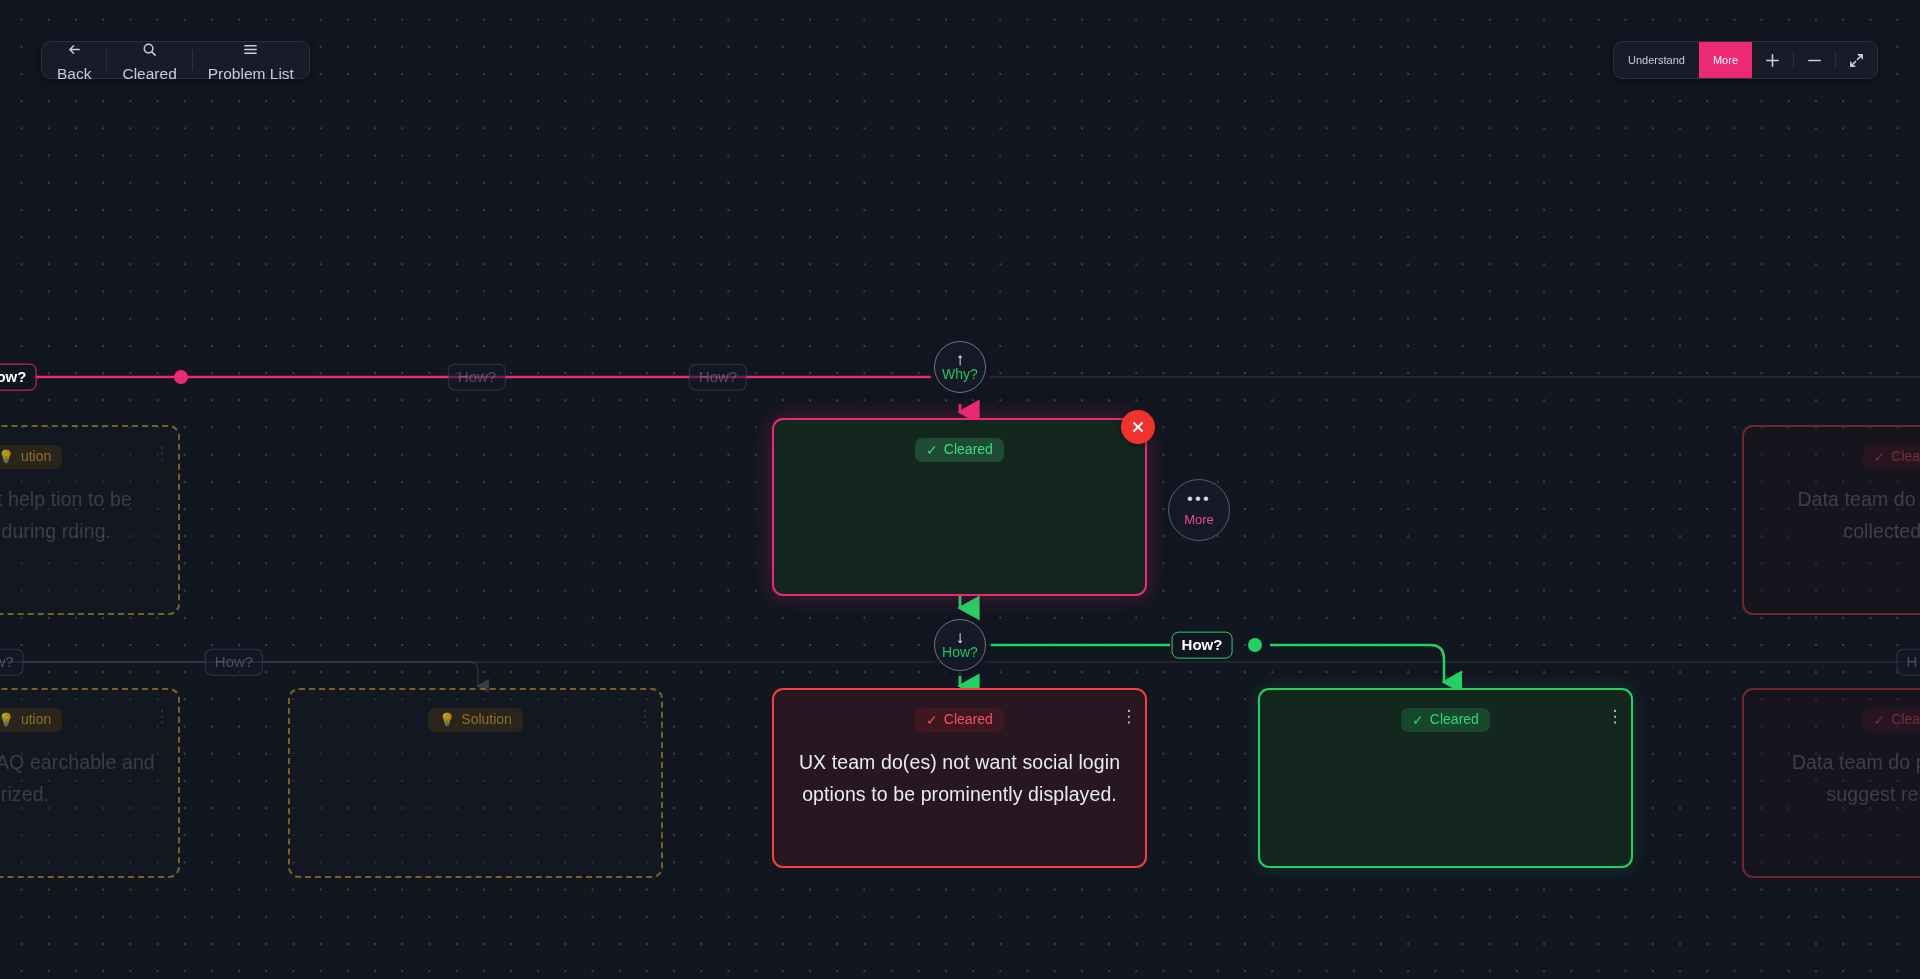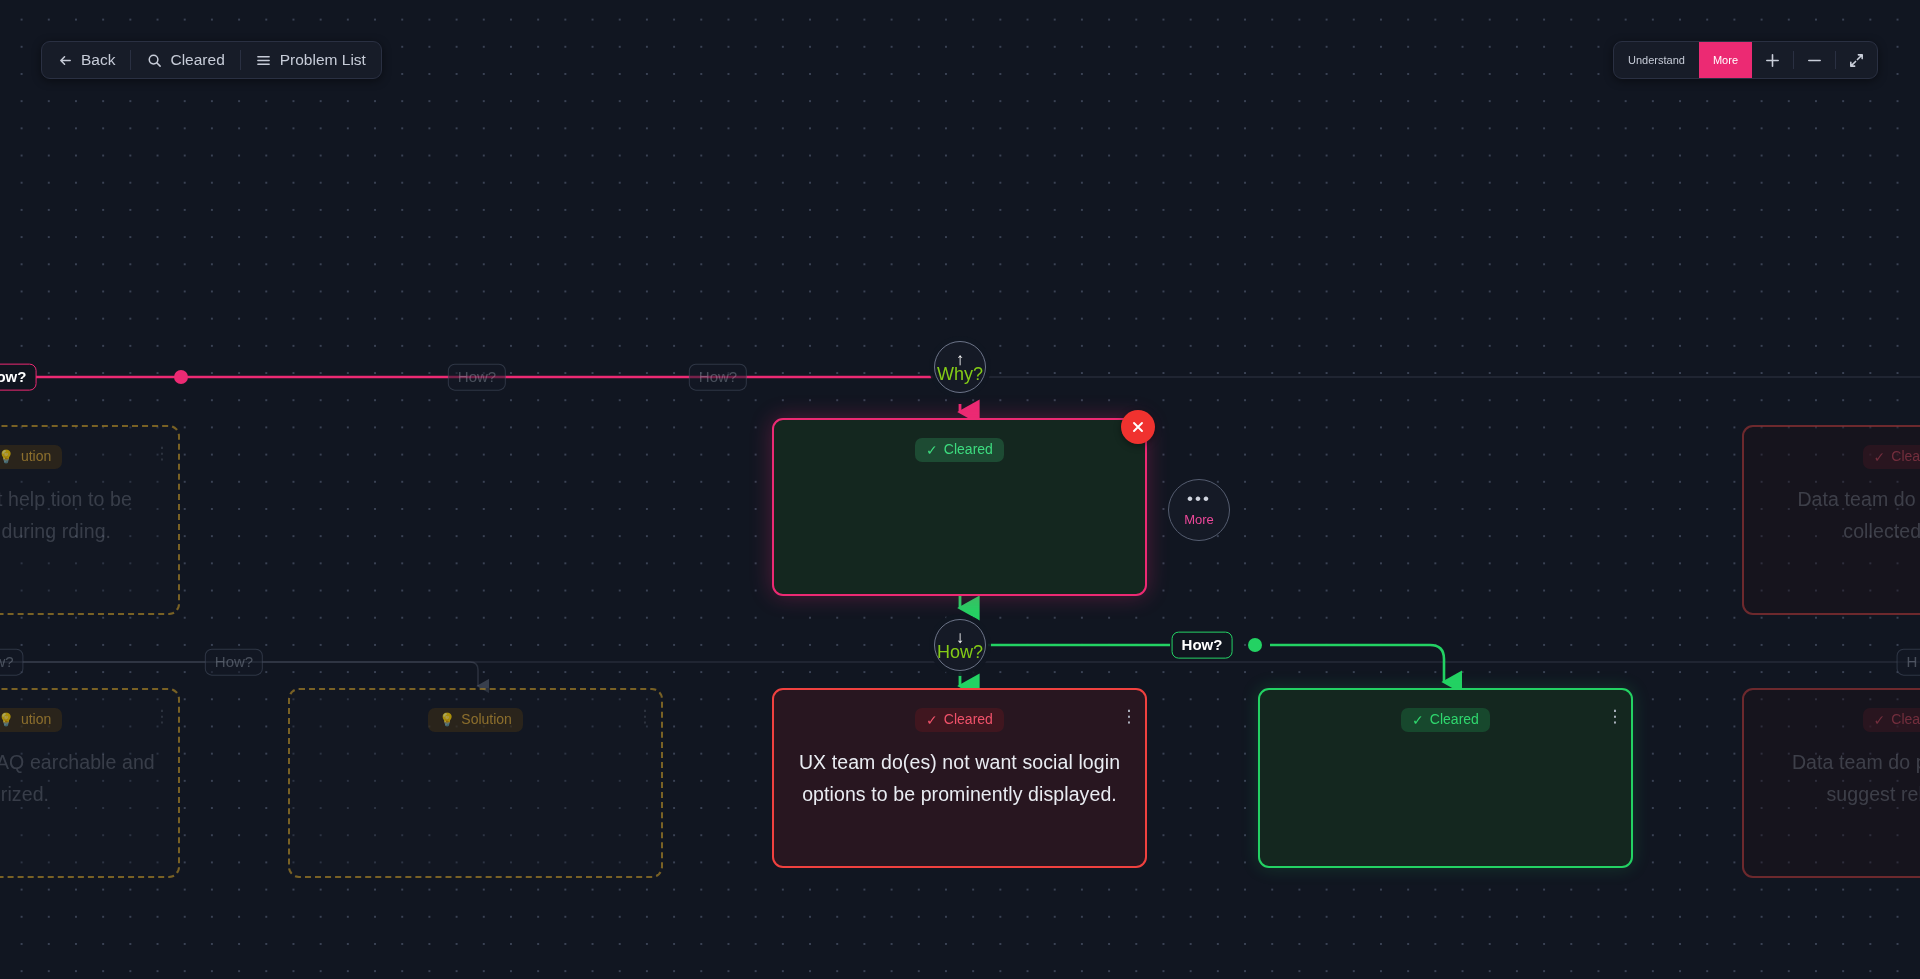--- a/index.html
+++ b/index.html
@@ -39,20 +39,21 @@
   }
   .tb-item {
     display: flex;
     align-items: center;
     gap: 8px;
     padding: 0 15px;
     color: #c7ccd8;
     font-size: 15.5px;
     cursor: pointer;
     white-space: nowrap;
+    flex-direction: column;
   }
   .tb-divider { width: 1px; background: #2a3042; margin: 8px 0; }
   .tb-ico {
     display: inline-flex;
     align-items: center;
     justify-content: center;
     width: 16px; height: 16px;
     color: #c7ccd8;
   }
 
@@ -137,21 +138,21 @@
     display: flex;
     flex-direction: column;
     align-items: center;
     justify-content: center;
     gap: 0px;
     z-index: 30;
     cursor: pointer;
     box-shadow: 0 0 0 5px rgba(17,22,33,0.9);
   }
   .qnode .arrow { color:#ffffff; font-size: 17px; line-height: 14px; font-weight: 400; }
-  .qnode .qlabel { color:#84cc16; font-size: 18px; line-height: 14px; }
+  .qnode .qlabel { color:#22c55e; font-size: 14px; line-height: 14px; }
 
   .morenode {
     position: absolute;
     width: 62px; height: 62px;
     border-radius: 50%;
     background: #151a26;
     border: 1.6px solid #555d70;
     display: flex; flex-direction: column;
     align-items: center; justify-content: center;
     z-index: 30; cursor: pointer;

